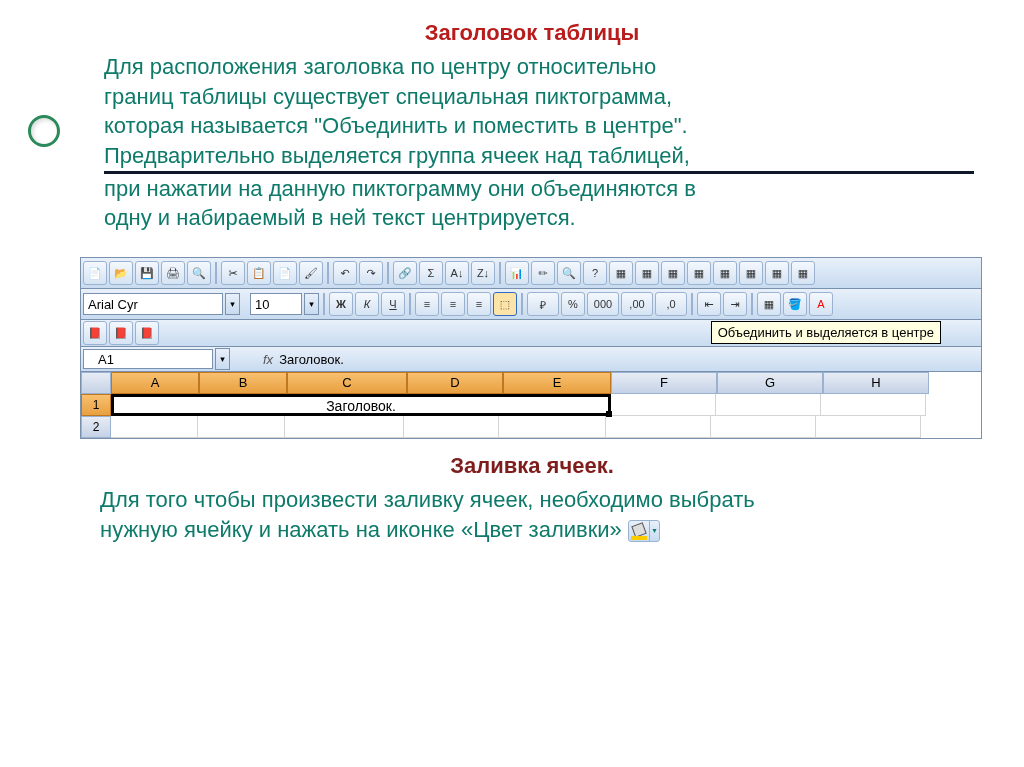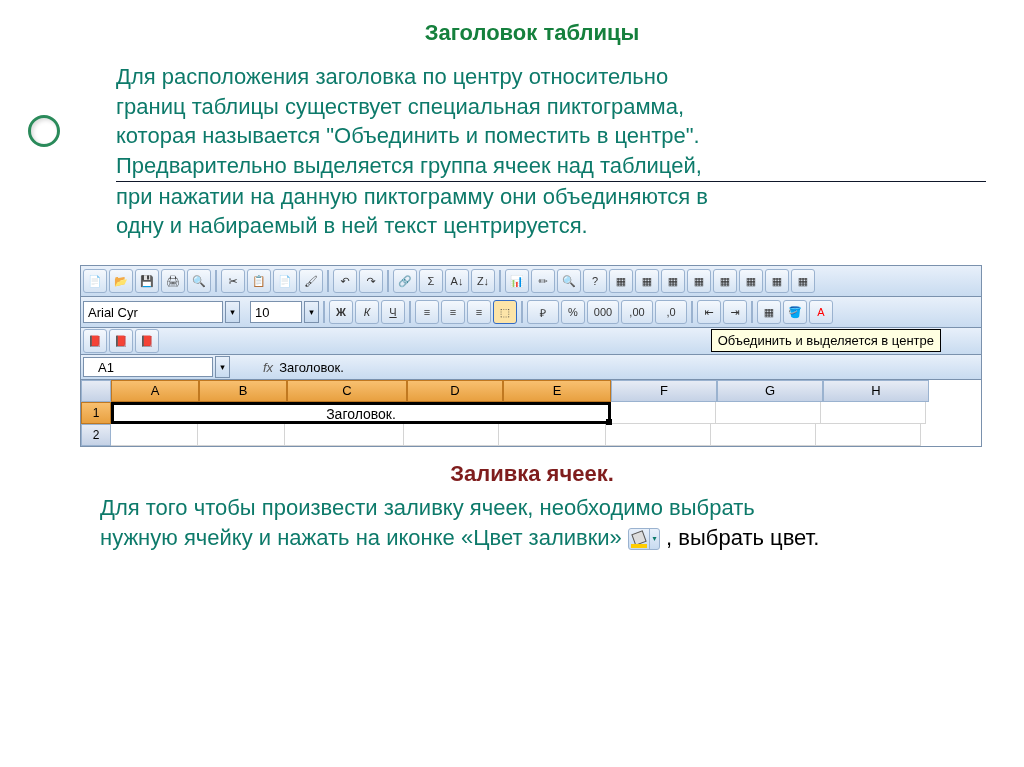--- a/index.html
+++ b/index.html
@@ -24,30 +24,30 @@
     border: 3px solid #2a8a5a;
     border-radius: 50%;
     background: #fff;
     box-shadow: inset 2px 2px 4px rgba(0,0,0,0.15);
   }
   h2.title1 {
     font-size: 22px;
     font-weight: bold;
     text-align: center;
     margin: 0 0 6px 0;
-    color: #15803d;
+    color: #b91c1c;
   }
   p.body1 {
     font-size: 22px;
     color: #0d7a6a;
-    margin: 16px;
+    margin: 4px;
     line-height: 1.35;
   }
   .underline-row {
-    border-bottom: 1px solid #0f172a;
+    border-bottom: 3px solid #0f172a;
     display: inline-block;
     width: 870px;
   }
   .excel-shot {
     margin: 24px 0 10px -20px;
     width: 900px;
     background: #b9d0ea;
     border: 1px solid #7a91ad;
     font-size: 12px;
     font-family: Tahoma, Arial, sans-serif;
@@ -375,15 +375,14 @@
     </div>
   </div>
 
   <h2 class="title2">Заливка ячеек.</h2>
   <p class="body2">
     <span>Для того чтобы произвести заливку ячеек, необходимо выбрать</span><br>
     <span>нужную ячейку и нажать на иконке «Цвет заливки»</span>
     <span class="inline-icon">
       <span class="bucket"></span><span class="bar"></span><span class="dd2">▾</span>
     </span>
-    <span class="tail">, выбрать цвет.</span>
   </p>
 </div>
 
 </body></html>

